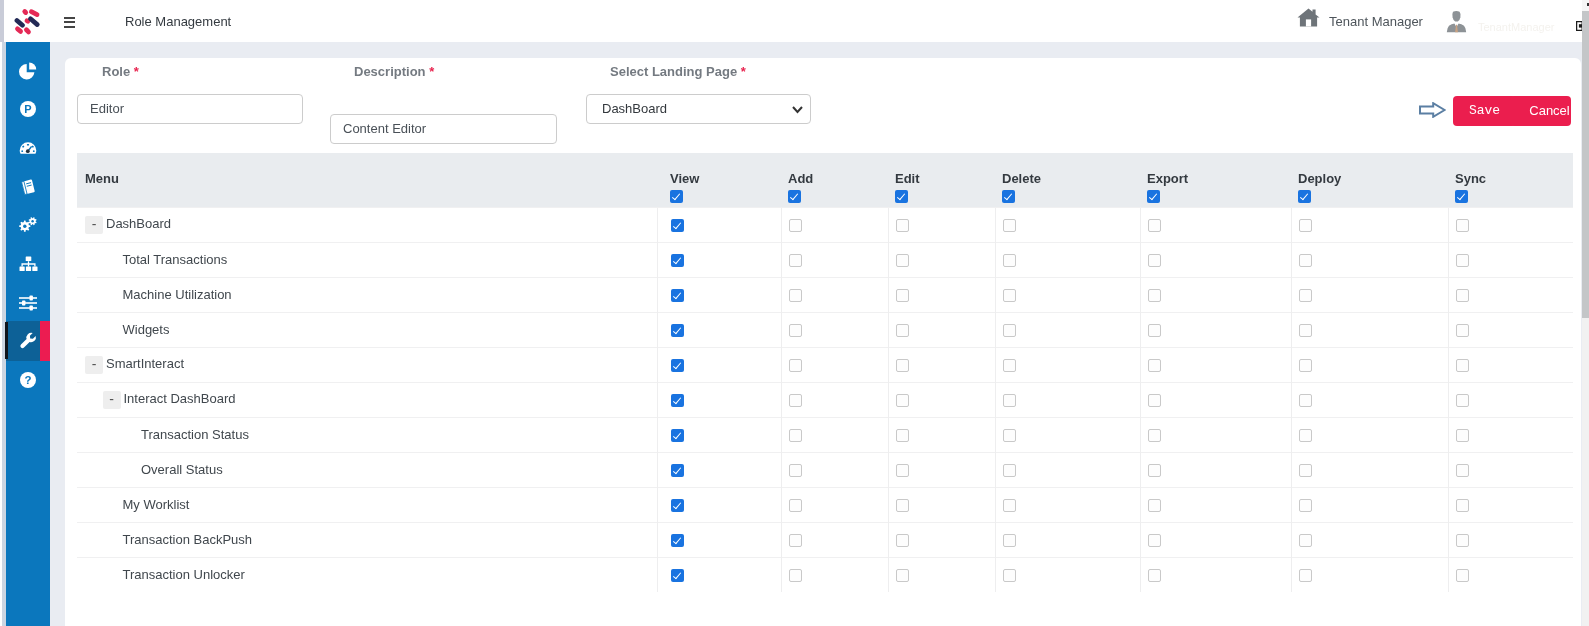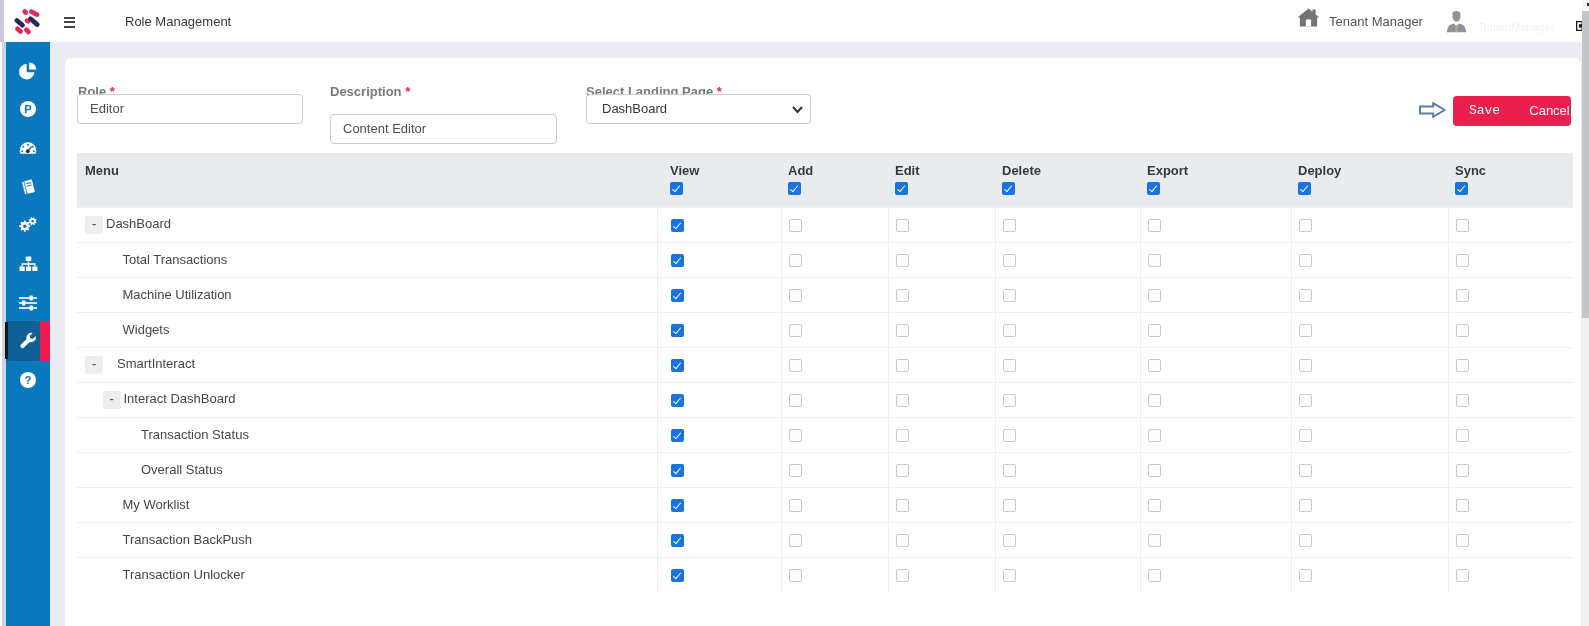--- a/index.html
+++ b/index.html
@@ -27,31 +27,31 @@
 #burger { position:absolute; top:16.5px; left:63.5px; width:11.5px; height:11px; }
 #burger div { height:2px; background:#454545; margin-bottom:2.6px; }
 #title { position:absolute; top:14px; left:88px; font-size:13px; color:#343a40;margin-left:37px; }
 #homeic { position:absolute; top:8px; left:1297px; }
 #tenant { position:absolute; top:14px; left:1329px; font-size:13px; color:#4e555b;text-align:center; }
 #person { position:absolute; top:10px; left:1446px; }
 #faintuser { position:absolute; top:21px; left:1478px; font-size:11px; color:#f4f2ee; }
 #logout { position:absolute; top:17px; left:1575.5px; }
 
 
-.flabel { position:absolute; top:84px; font-size:13px; font-weight:bold; color:#747a81; }
+.flabel { position:absolute; top:64px; font-size:13px; font-weight:bold; color:#747a81;margin-left:24px; }
 .flabel .req { color:#e8244f; }
 .finput { position:absolute; top:94px; height:30px; border:1px solid #ccc; border-radius:4px; background:#fff; font-size:13px; color:#495057; line-height:28px; padding-left:12px; }
 #selbox { position:absolute; top:94px; left:586px; width:225px; height:30px; border:1px solid #ccc; border-radius:4px; background:#fff; font-size:13px; color:#33383d; line-height:28px; padding-left:15px; }
 #selbox svg { position:absolute; right:7px; top:10px; }
 .btn { position:absolute; top:96px; height:30px; border-radius:4px; background:#eb1e4e; color:#fff; font-size:13px; text-align:center; line-height:30px; }
 #arrowic { position:absolute; top:101.5px; left:1419px; }
 
 
 #grid { position:absolute; top:153px; left:77px; border-collapse:collapse; table-layout:fixed; width:1496px; }
-#grid th { background:#e9ecef; height:54px; vertical-align:top; text-align:left; font-size:13px; font-weight:bold; color:#343a40; padding-top:10px; }
+#grid th { background:#e9ecef; height:54px; vertical-align:top; text-align:left; font-size:13px; font-weight:bold; color:#343a40; padding-top:18px; }
 #grid td { height:35px; border-top:1px solid #f0f0f1; border-left:1px solid #eeeeef; font-size:13px; color:#40474d; vertical-align:middle; }
 #grid td:first-child, #grid th:first-child { border-left:none; }
 #grid th .cb { margin-top:4px; }
 .pl8 { padding-left:8px; } .pl13 { padding-left:13px; } .pl7 { padding-left:7px; }
 .cb { display:inline-block; width:13px; height:13px; border-radius:2px; position:relative; vertical-align:middle; }
 .cb.on { background:#1973e0; }
 .cb.on:after { content:""; position:absolute; left:4.4px; top:1.6px; width:3.4px; height:7px; border-right:1.8px solid #fff; border-bottom:1.8px solid #fff; transform:rotate(40deg); }
 .cb.off { background:#fdfdfd; border:1px solid #c9c9c9; }
 .minus { display:inline-block; width:18px; height:18px; background:#eeeeee; border-radius:2px; color:#555; text-align:center; line-height:16px; font-size:14px; vertical-align:middle; margin-right:3px; }
 
@@ -281,21 +281,21 @@
           <td style="padding-left:45.5px">Widgets</td>
           <td class="pl13"><span class="cb on"></span></td>
           <td class="pl7"><span class="cb off"></span></td>
           <td class="pl7"><span class="cb off"></span></td>
           <td class="pl7"><span class="cb off"></span></td>
           <td class="pl7"><span class="cb off"></span></td>
           <td class="pl7"><span class="cb off"></span></td>
           <td class="pl7"><span class="cb off"></span></td>
         </tr>
         <tr>
-          <td style="padding-left:8px"><span class="minus">-</span><span style="margin-left:11px">SmartInteract</span></td>
+          <td style="padding-left:8px"><span class="minus">-</span><span style="margin-left:0px">SmartInteract</span></td>
           <td class="pl13"><span class="cb on"></span></td>
           <td class="pl7"><span class="cb off"></span></td>
           <td class="pl7"><span class="cb off"></span></td>
           <td class="pl7"><span class="cb off"></span></td>
           <td class="pl7"><span class="cb off"></span></td>
           <td class="pl7"><span class="cb off"></span></td>
           <td class="pl7"><span class="cb off"></span></td>
         </tr>
         <tr>
           <td style="padding-left:25.5px"><span class="minus">-</span><span style="margin-left:0px">Interact DashBoard</span></td>

